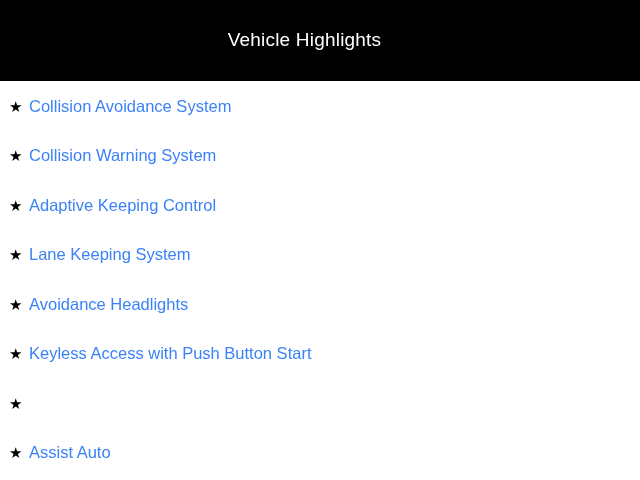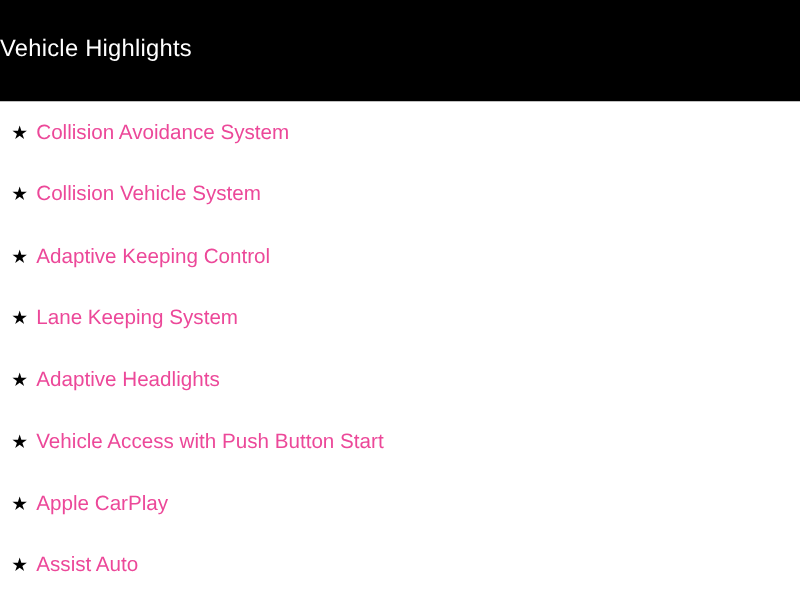--- a/index.html
+++ b/index.html
@@ -21,21 +21,21 @@
   }
   .header-bar {
     position: absolute;
     top: 0;
     left: 0;
     width: 640px;
     height: 81px;
     background: #000000;
     display: flex;
     align-items: center;
-    justify-content: flex-start;
+    justify-content: center;
     box-sizing: border-box;
     padding-right: 31px;
   }
   .header-title {
     color: #ffffff;
     font-size: 19px;
     font-weight: normal;
     letter-spacing: 0.2px;
     line-height: 1;
     padding-bottom: 2px;
@@ -59,21 +59,21 @@
   .bullet-star {
     width: 20px;
     min-width: 20px;
     color: #000000;
     font-size: 15px;
     line-height: 1;
     text-align: left;
     padding-top: 1px;
   }
   .item-label {
-    color: #ec4899;
+    color: #3b82f6;
     font-size: 16.5px;
     line-height: 1;
     white-space: nowrap;
   }
 </style>
 </head>
 <body>
 
 <div class="page">
 
@@ -83,46 +83,45 @@
 
   <ul class="highlights-list">
 
     <li class="highlight-item">
       <span class="bullet-star">★</span>
       <span class="item-label">Collision Avoidance System</span>
     </li>
 
     <li class="highlight-item">
       <span class="bullet-star">★</span>
-      <span class="item-label">Collision Vehicle System</span>
+      <span class="item-label">Collision Warning System</span>
     </li>
 
     <li class="highlight-item">
       <span class="bullet-star">★</span>
       <span class="item-label">Adaptive Keeping Control</span>
     </li>
 
     <li class="highlight-item">
       <span class="bullet-star">★</span>
       <span class="item-label">Lane Keeping System</span>
     </li>
 
     <li class="highlight-item">
       <span class="bullet-star">★</span>
-      <span class="item-label">Adaptive Headlights</span>
+      <span class="item-label">Avoidance Headlights</span>
     </li>
 
     <li class="highlight-item">
       <span class="bullet-star">★</span>
-      <span class="item-label">Vehicle Access with Push Button Start</span>
+      <span class="item-label">Keyless Access with Push Button Start</span>
     </li>
 
     <li class="highlight-item">
       <span class="bullet-star">★</span>
-      <span class="item-label">Apple CarPlay</span>
     </li>
 
     <li class="highlight-item">
       <span class="bullet-star">★</span>
       <span class="item-label">Assist Auto</span>
     </li>
 
   </ul>
 
 </div>

